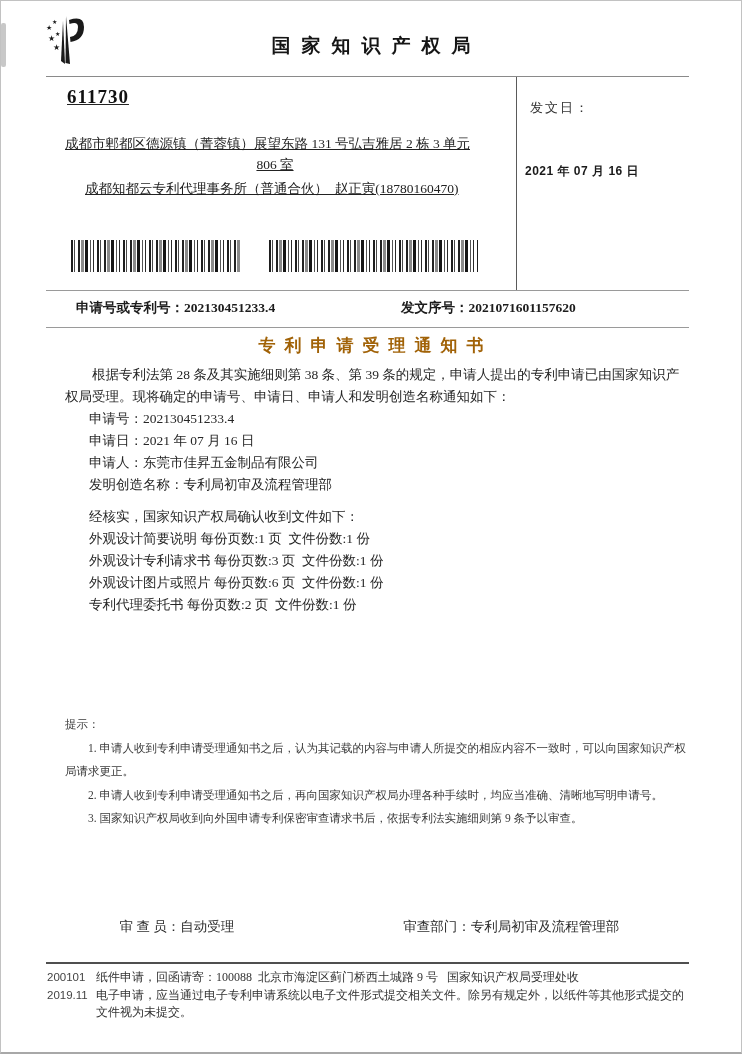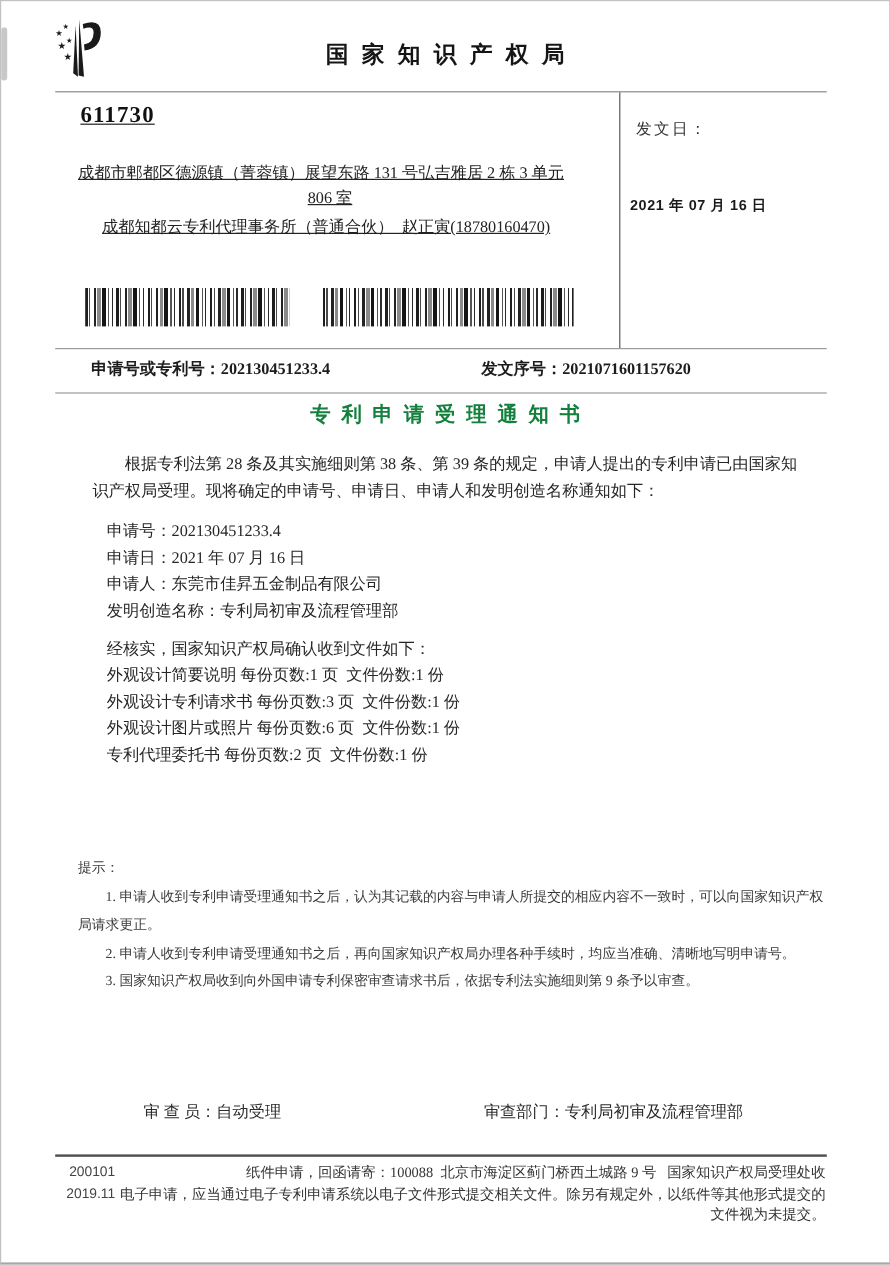--- a/index.html
+++ b/index.html
@@ -55,38 +55,38 @@
   .barcode-left{left:70px;width:170px;}
   .barcode-right{left:268px;width:209px;}
 
   
   .numbers-row{position:absolute;left:75px;top:298px;width:612px;font-size:13.5px;font-weight:bold;color:#1c1c1c;}
   .serial{position:absolute;left:325px;top:0;}
 
   
   .notice-title{
     position:absolute;top:333px;left:0;width:100%;text-align:center;
-    font-size:17px;font-weight:bold;color:#15803d;letter-spacing:9px;text-indent:9px;
+    font-size:17px;font-weight:bold;color:#a16207;letter-spacing:9px;text-indent:9px;
   }
   .body{position:absolute;left:64px;top:363px;width:624px;font-size:13.5px;line-height:22px;color:#262626;}
-  .body p{margin:12px;text-indent:2em;}
+  .body p{margin:0;text-indent:2em;}
   .field,.doc-line,.received-intro{padding-left:24px;white-space:pre-wrap;}
   .received-intro{margin-top:10px;}
 
   
   .tips{position:absolute;left:64px;top:712px;width:627px;font-size:11.5px;line-height:23.5px;color:#3a3a3a;}
   .tips .tip{text-indent:2em;}
 
   
   .signoff{position:absolute;left:105px;top:901px;width:582px;font-size:13.5px;color:#2c2c2c;white-space:pre-wrap;}
   .department{position:absolute;left:277px;top:0;}
 
   
   .footer-rule{position:absolute;left:45px;top:961px;width:643px;height:2px;background:#4f4f4f;}
-  .footer{position:absolute;left:46px;top:968px;width:641px;font-size:12px;line-height:17.5px;color:#333;text-align:right;}
+  .footer{position:absolute;left:46px;top:968px;width:641px;font-size:12px;line-height:17.5px;color:#333;}
   .footer-row{display:flex;}
   .footer-code{flex:0 0 49px;color:#444;font-family:"Liberation Sans","DejaVu Sans",sans-serif;font-size:11.5px;}
   .footer-text{flex:1;white-space:pre-wrap;}
 </style>
 </head>
 <body>
 
 <div class="page">
   <div class="edge-smudge"></div>
 

